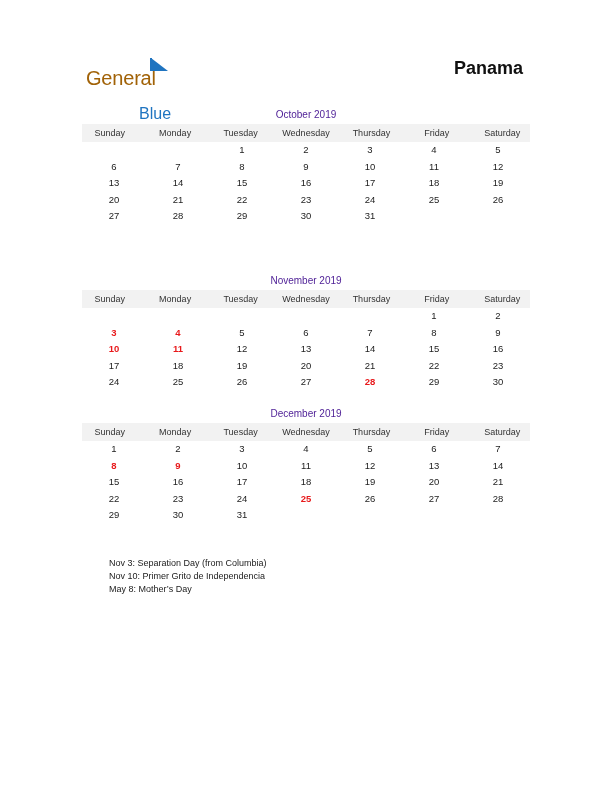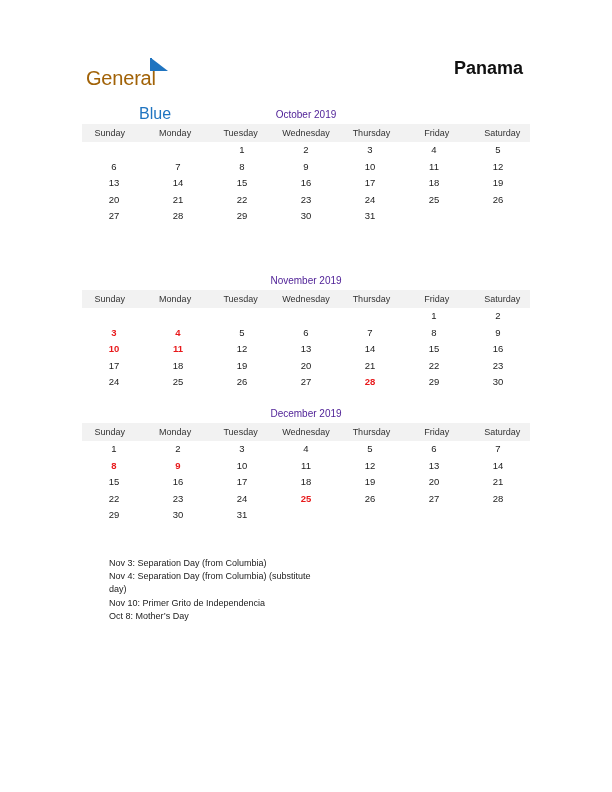--- a/index.html
+++ b/index.html
@@ -199,16 +199,15 @@
       <div class="day">31</div>
       <div class="day"></div>
       <div class="day"></div>
       <div class="day"></div>
       <div class="day"></div>
     </div>
   </div>
 
 <div class="holidays" id="holiday-list">
     <div>Nov 3: Separation Day (from Columbia)</div>
-    <div>Nov 4: Separation Day (from Columbia) (substitute day)</div>
     <div>Nov 10: Primer Grito de Independencia</div>
-    <div>Oct 8: Mother’s Day</div>
+    <div>May 8: Mother’s Day</div>
   </div>
 
 </body></html>

